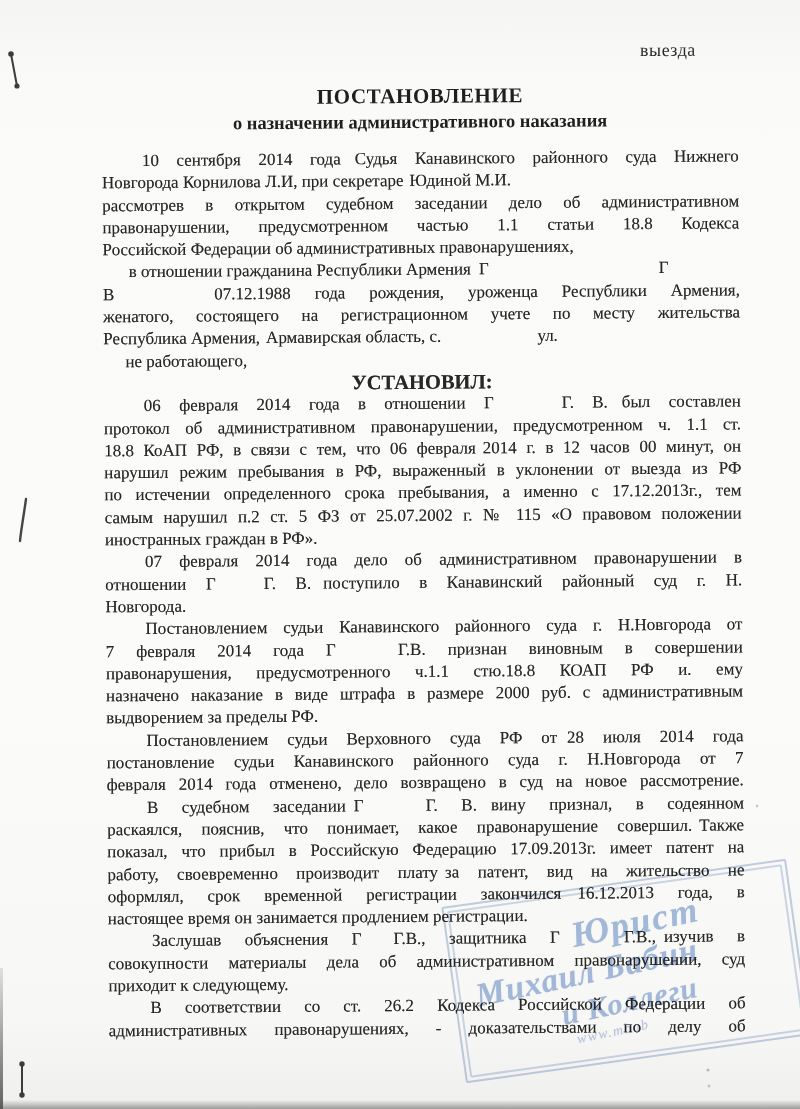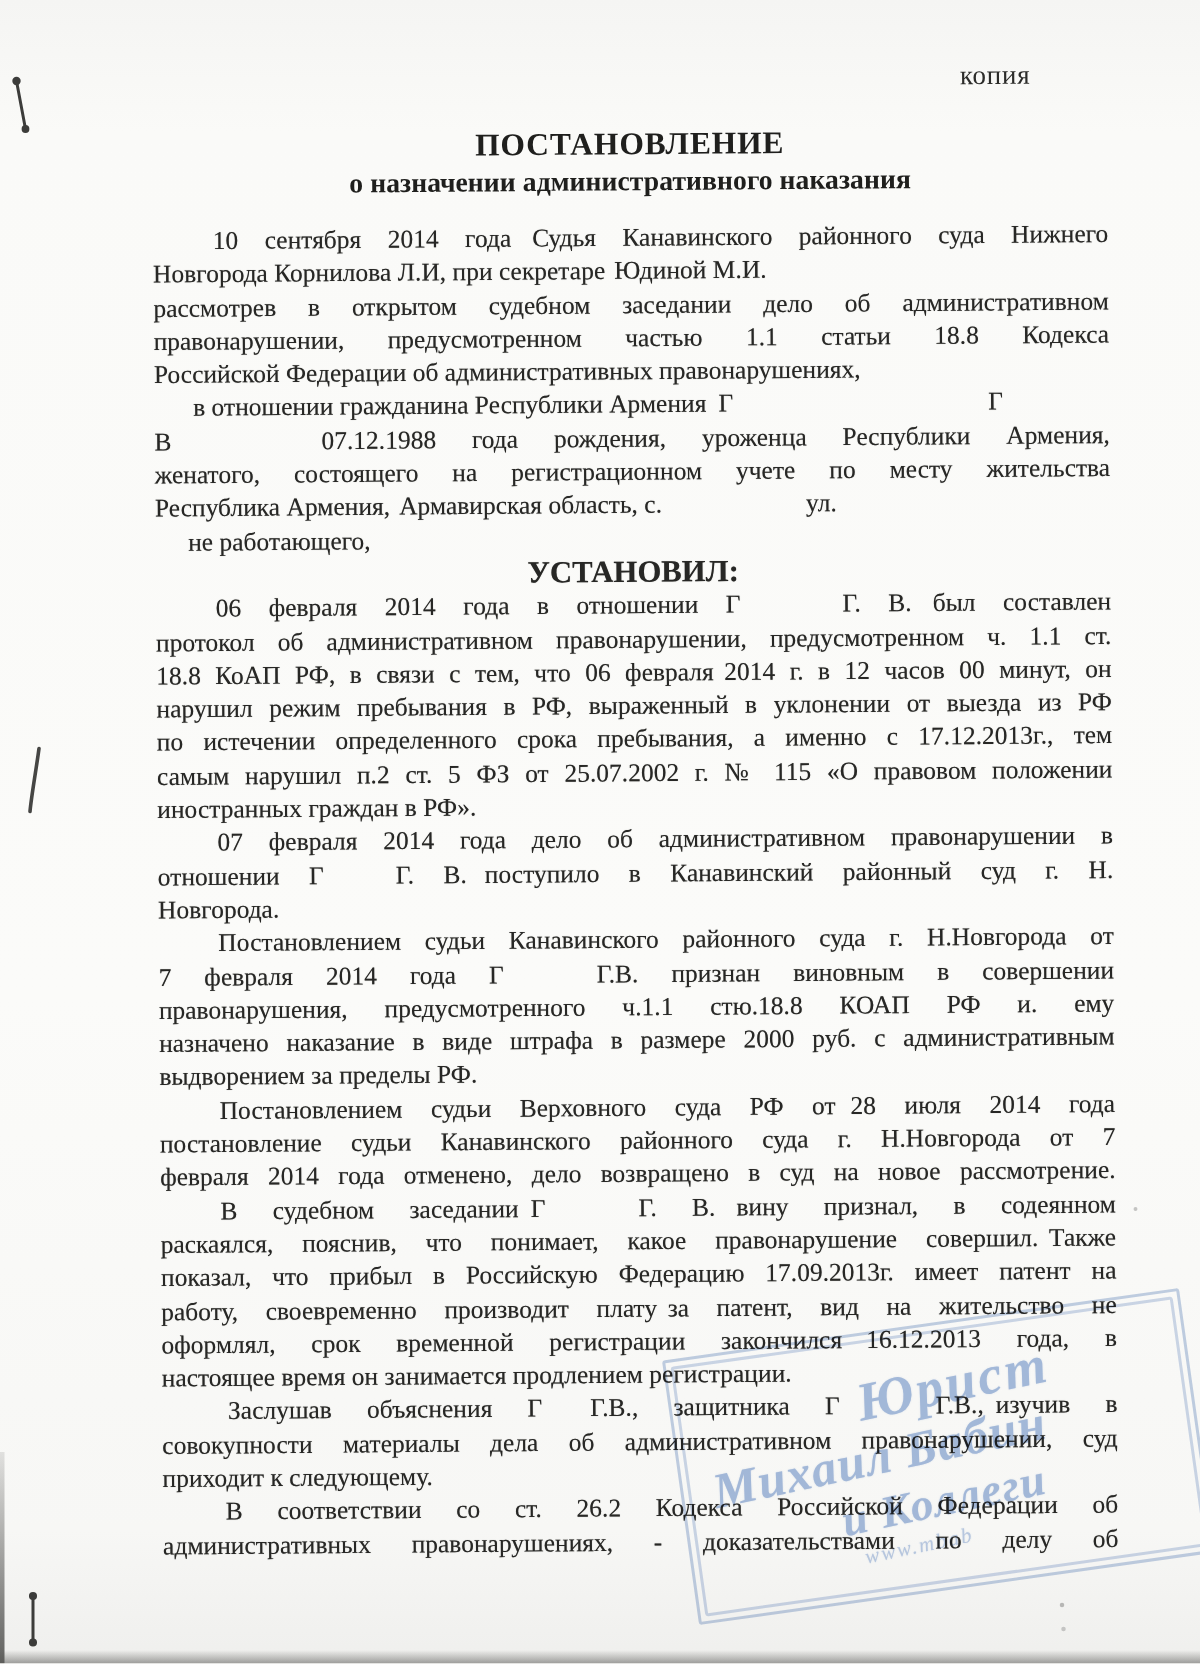--- a/index.html
+++ b/index.html
@@ -47,21 +47,21 @@
     background:linear-gradient(180deg,rgba(90,90,88,.15),rgba(62,62,60,.8));}
   .edge-bottom{position:absolute;left:0;bottom:0;width:800px;height:9px;
     background:linear-gradient(180deg,rgba(110,110,108,0),rgba(88,88,86,.55));}
 </style>
 </head>
 <body>
 
 <div id="scan-page">
 
   <div id="tilt-wrap">
-    <div class="corner-label">копия</div>
+    <div class="corner-label">выезда</div>
 
     <div class="title-block">
       <div class="doc-title">ПОСТАНОВЛЕНИЕ</div>
       <div class="doc-subtitle">о назначении административного наказания</div>
     </div>
 
     <div class="doc-lines">
         <div class="ln j"><span class="gap" style="width: 40px;"></span>10 сентября 2014 года<span class="gap" style="width: 14px;"></span>Судья Канавинского районного суда Нижнего</div>
         <div class="ln l">Новгорода Корнилова Л.И, при секретаре<span class="gap" style="width: 6px;"></span>Юдиной М.И.</div>
         <div class="ln j">рассмотрев в открытом судебном заседании дело об административном</div>

